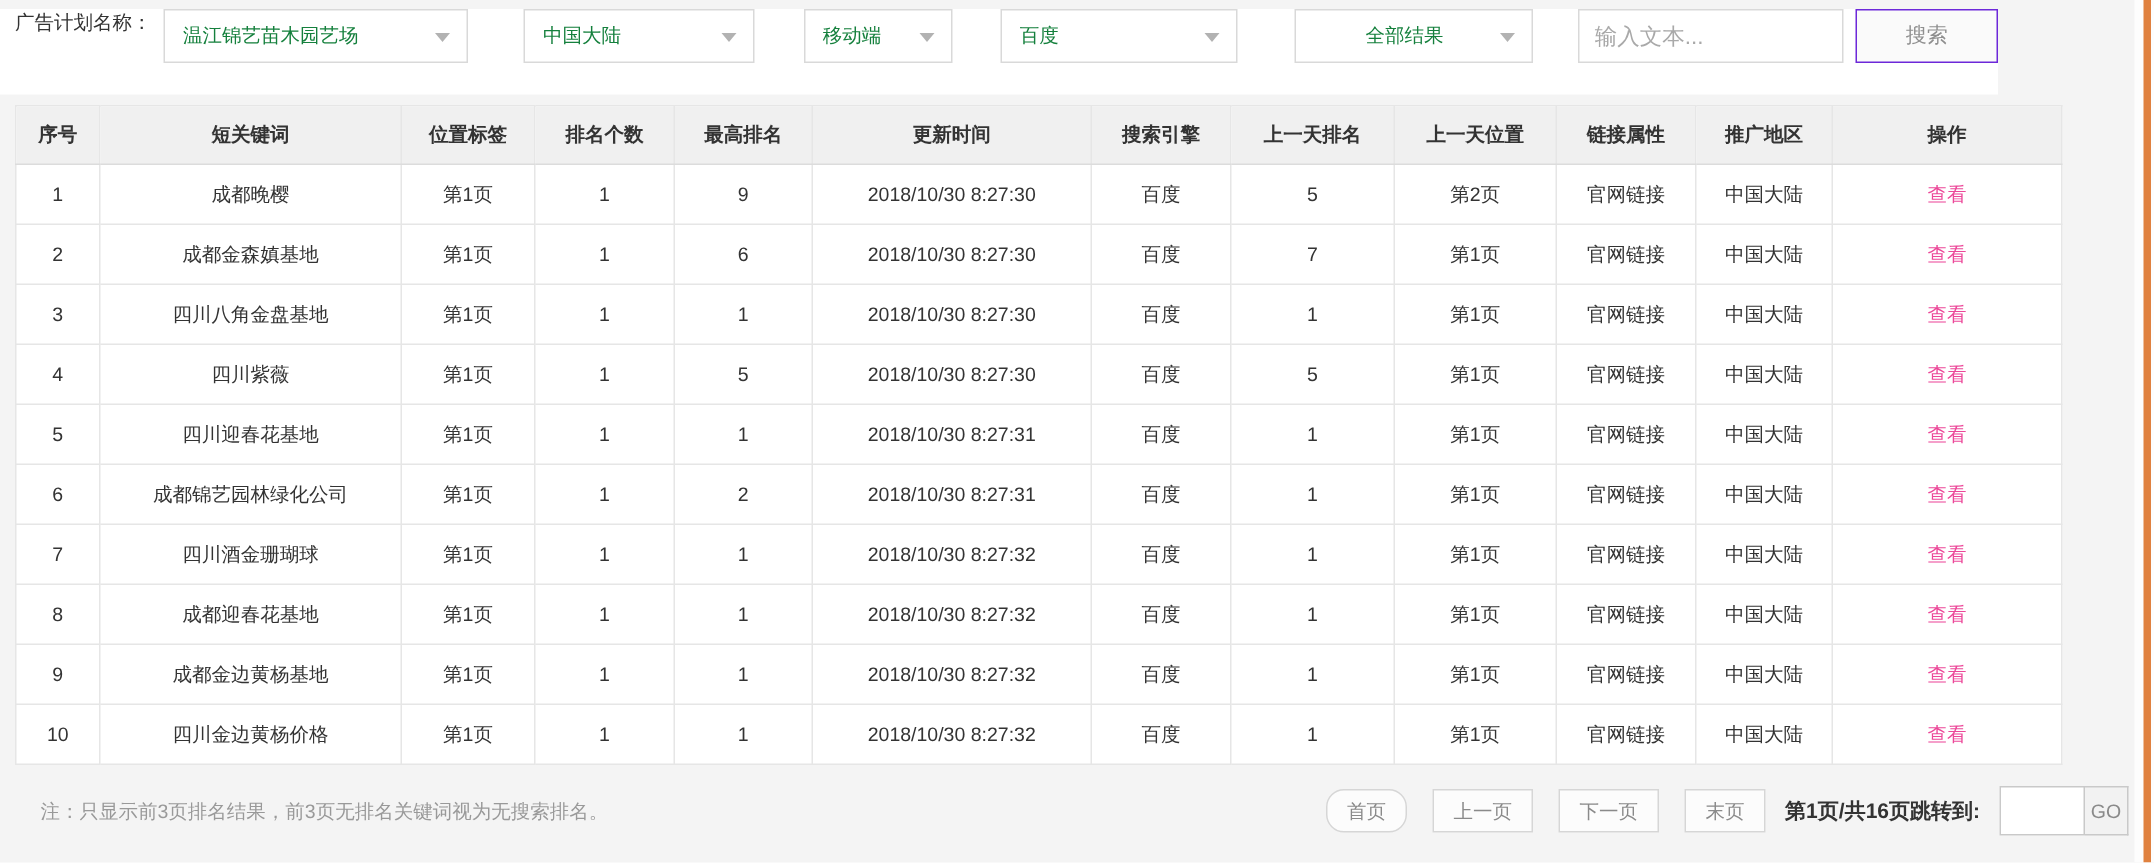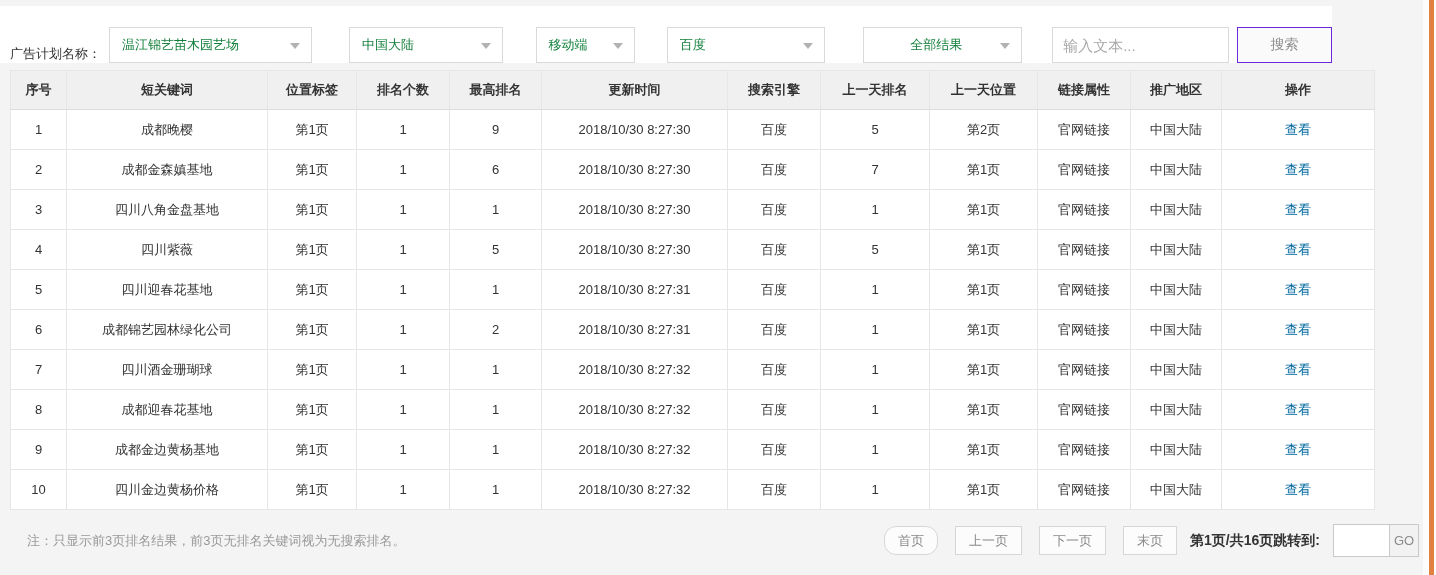--- a/index.html
+++ b/index.html
@@ -8,21 +8,21 @@
     position: relative;
     background: #f4f4f4;
     font-family: "Liberation Sans", "DejaVu Sans", sans-serif;
     color: #333;
     font-size: 13px;
   }
 
   
   .topbar {
     position: absolute; left: 0; top: 6px; width: 1332px; height: 57px;
-    background: #ffffff; display: flex; align-items: flex-end; padding-left: 10px;
+    background: #ffffff; display: flex; align-items: flex-start; padding-left: 10px;
   }
   .filter-label { color: #333; font-size: 13px; white-space: nowrap; }
   .selbox {
     position: relative; height: 36px; background: #fff;
     border: 1px solid #d9d9d9; display: flex; align-items: center;
     padding: 0 26px 0 12px; cursor: pointer; white-space: nowrap; color: #15803d;
   }
   .caret {
     position: absolute; right: 11px; top: 15px; width: 0; height: 0;
     border-left: 5px solid transparent; border-right: 5px solid transparent;
@@ -54,21 +54,21 @@
   .rank-table th, .rank-table td {
     border: 1px solid #e6e6e6; text-align: center; font-size: 13px;
     overflow: hidden; white-space: nowrap;
   }
   .rank-table th {
     background: #f0f0f0; font-weight: 700; color: #333; height: 39px;
     border-bottom: 1px solid #dcdcdc;
     margin-left: 16px;
   }
   .rank-table td { height: 40px; color: #333; background: #fff; }
-  .view-link { color: #0369a1; text-decoration: none; cursor: pointer; }
+  .view-link { color: #ec4899; text-decoration: none; cursor: pointer; }
 
   
   .footer {
     position: absolute; left: 27px; top: 524px; width: 1392px;
     display: flex; justify-content: space-between; align-items: center;
   }
   .note { color: #999; font-size: 13px; }
   .pager { display: flex; align-items: center; }
   .page-btn {
     height: 29px; background: #fcfcfc; border: 1px solid #d6d6d6;

